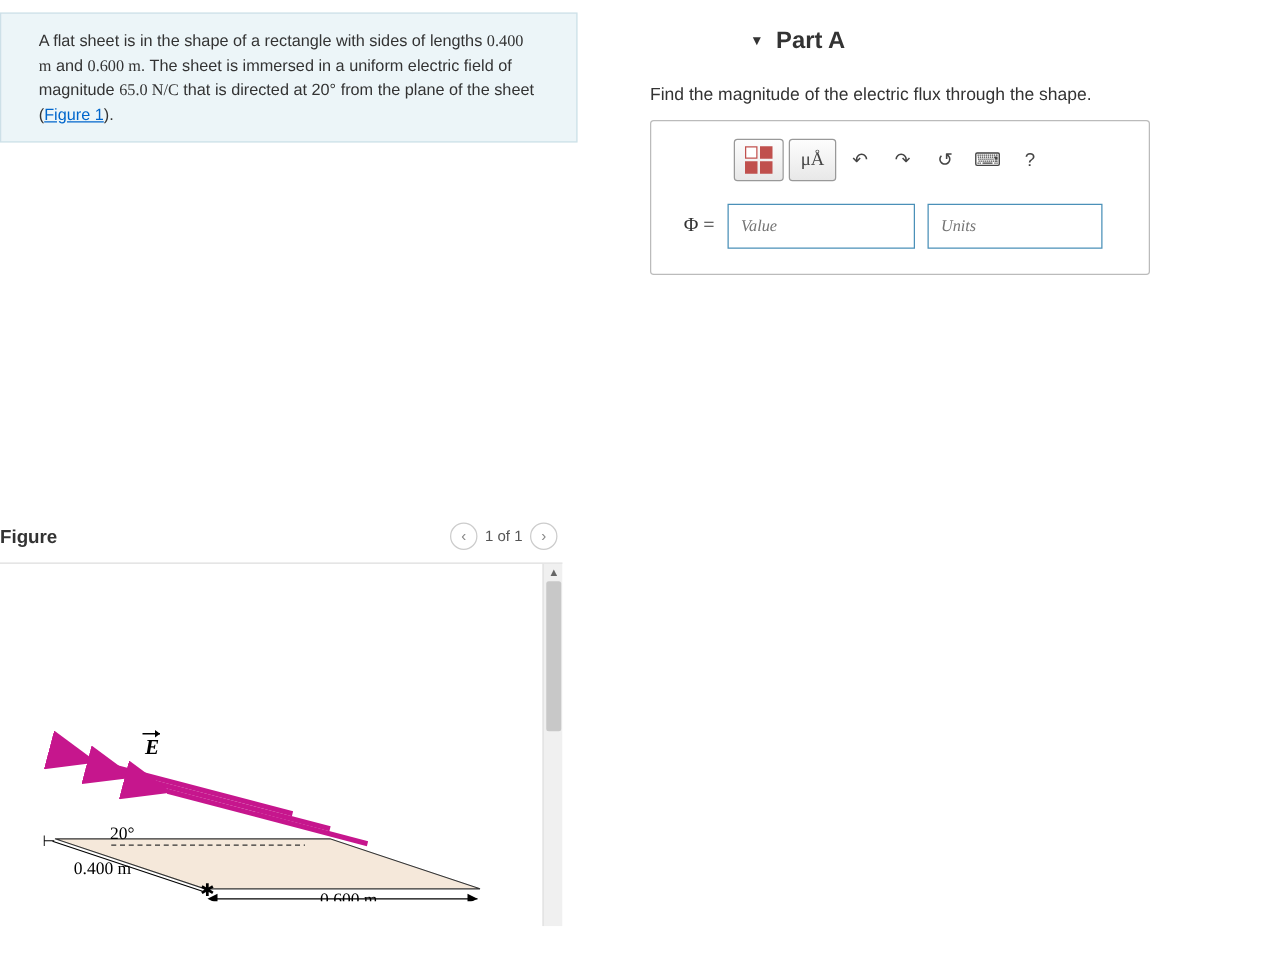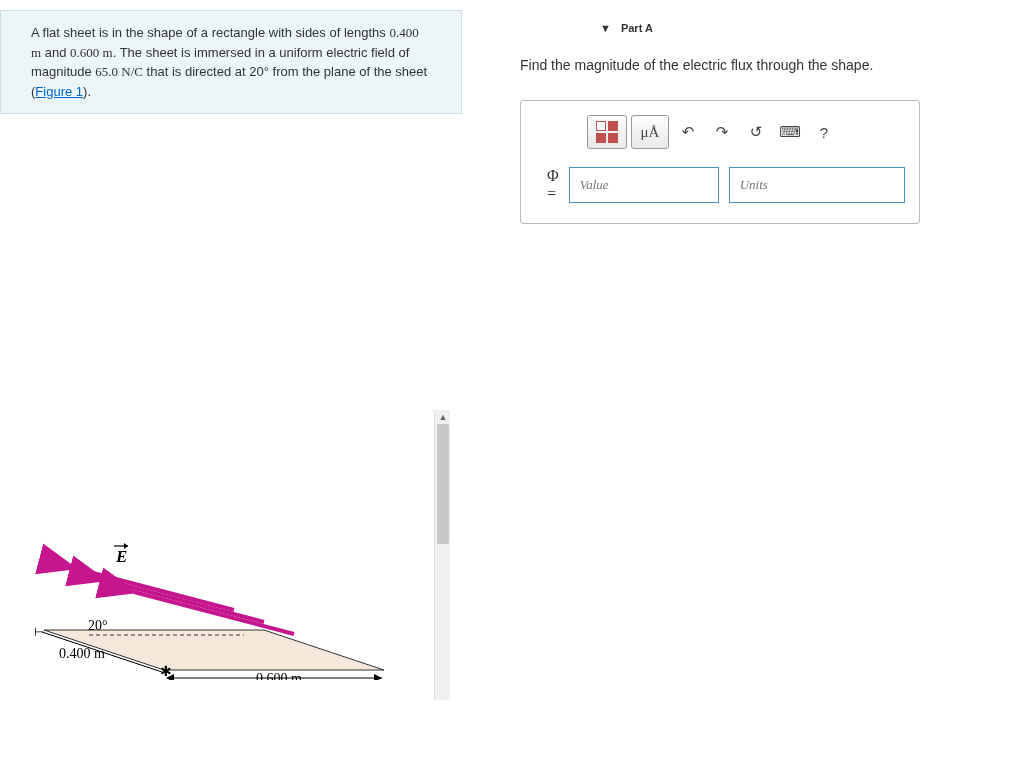--- a/index.html
+++ b/index.html
@@ -90,28 +90,28 @@
     top: 0;
     width: 480px;
   }
   .part-header {
     display: flex;
     align-items: center;
     gap: 10px;
     padding: 22px 0 20px 80px;
   }
   .part-caret { font-size: 11px; color: #333; }
-  .part-title { font-weight: bold; font-size: 11px; }
+  .part-title { font-weight: bold; font-size: 19px; }
   .part-body { padding-left: 0; }
   .instr { font-size: 14px; line-height: 1.6; margin-bottom: 6px; }
   .instr.bold { font-weight: bold; }
   .answer-box {
     border: 1px solid #bbb;
     border-radius: 3px;
-    margin-top: 24px;
+    margin-top: 10px;
     padding: 14px 16px 20px 16px;
     width: 400px;
     background: #fff;
   }
   .toolbar {
     display: flex;
     align-items: center;
     gap: 4px;
     justify-content: flex-start;
     margin-bottom: 18px;
@@ -150,32 +150,40 @@
     border: 1px solid #4a90b8;
     height: 36px;
     font-family: 'Times New Roman', serif;
     font-style: italic;
     font-size: 13px;
     color: #999;
     padding: 0 10px;
     background: #fff;
   }
   .value-input { width: 150px; }
-  .units-input { width: 176px; }
+  .units-input { width: 140px; }
   .diagram-svg { position: absolute; left: 4px; top: 70px; }
 </style>
 </head>
 <body>
 
 <div class="left-col">
   <div class="problem-box">
     <span>A flat sheet is in the shape of a rectangle with sides of lengths </span><span class="serif">0.400 m</span><span> and </span><span class="serif">0.600 m</span><span>. The sheet is immersed in a uniform electric field of magnitude </span><span class="serif">65.0 N/C</span><span> that is directed at </span><span>20°</span><span> from the plane of the sheet (</span><a>Figure 1</a><span>).</span>
   </div>
 
   <div class="figure-section">
+    <div class="figure-header">
+      <span class="figure-title">Figure</span>
+      <div class="figure-nav">
+        <span class="nav-btn">‹</span>
+        <span>1 of 1</span>
+        <span class="nav-btn">›</span>
+      </div>
+    </div>
     <div class="figure-body">
       <svg class="diagram-svg" width="400" height="200">
 
         <polygon points="40,150 260,150 380,190 160,190" fill="#f5e8da" stroke="#333" stroke-width="1"></polygon>
 
         <line x1="85" y1="155" x2="240" y2="155" stroke="#333" stroke-width="1" stroke-dasharray="4,3"></line>
 
         <defs>
           <marker id="arrowP" markerWidth="10" markerHeight="8" refX="1" refY="4" orient="auto">
             <polygon points="10,0 0,4 10,8" fill="#c6168d"></polygon>

